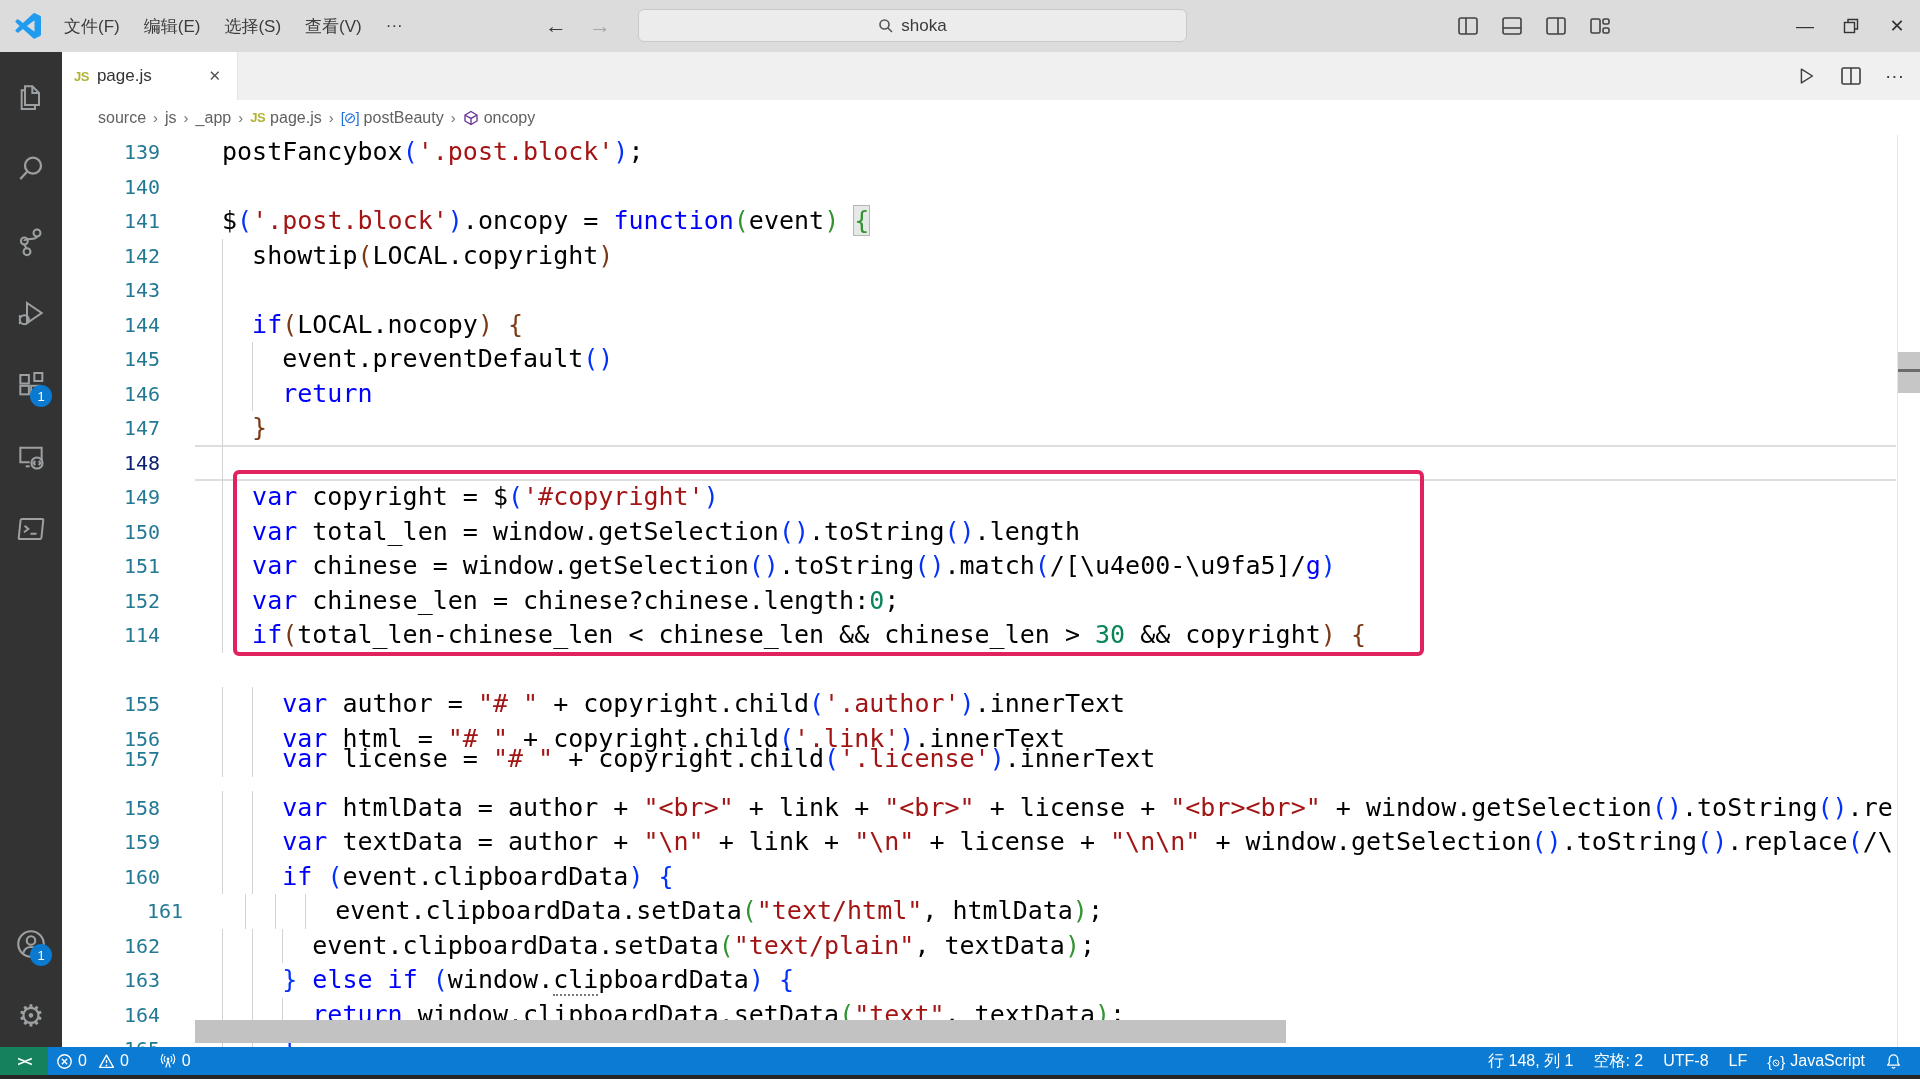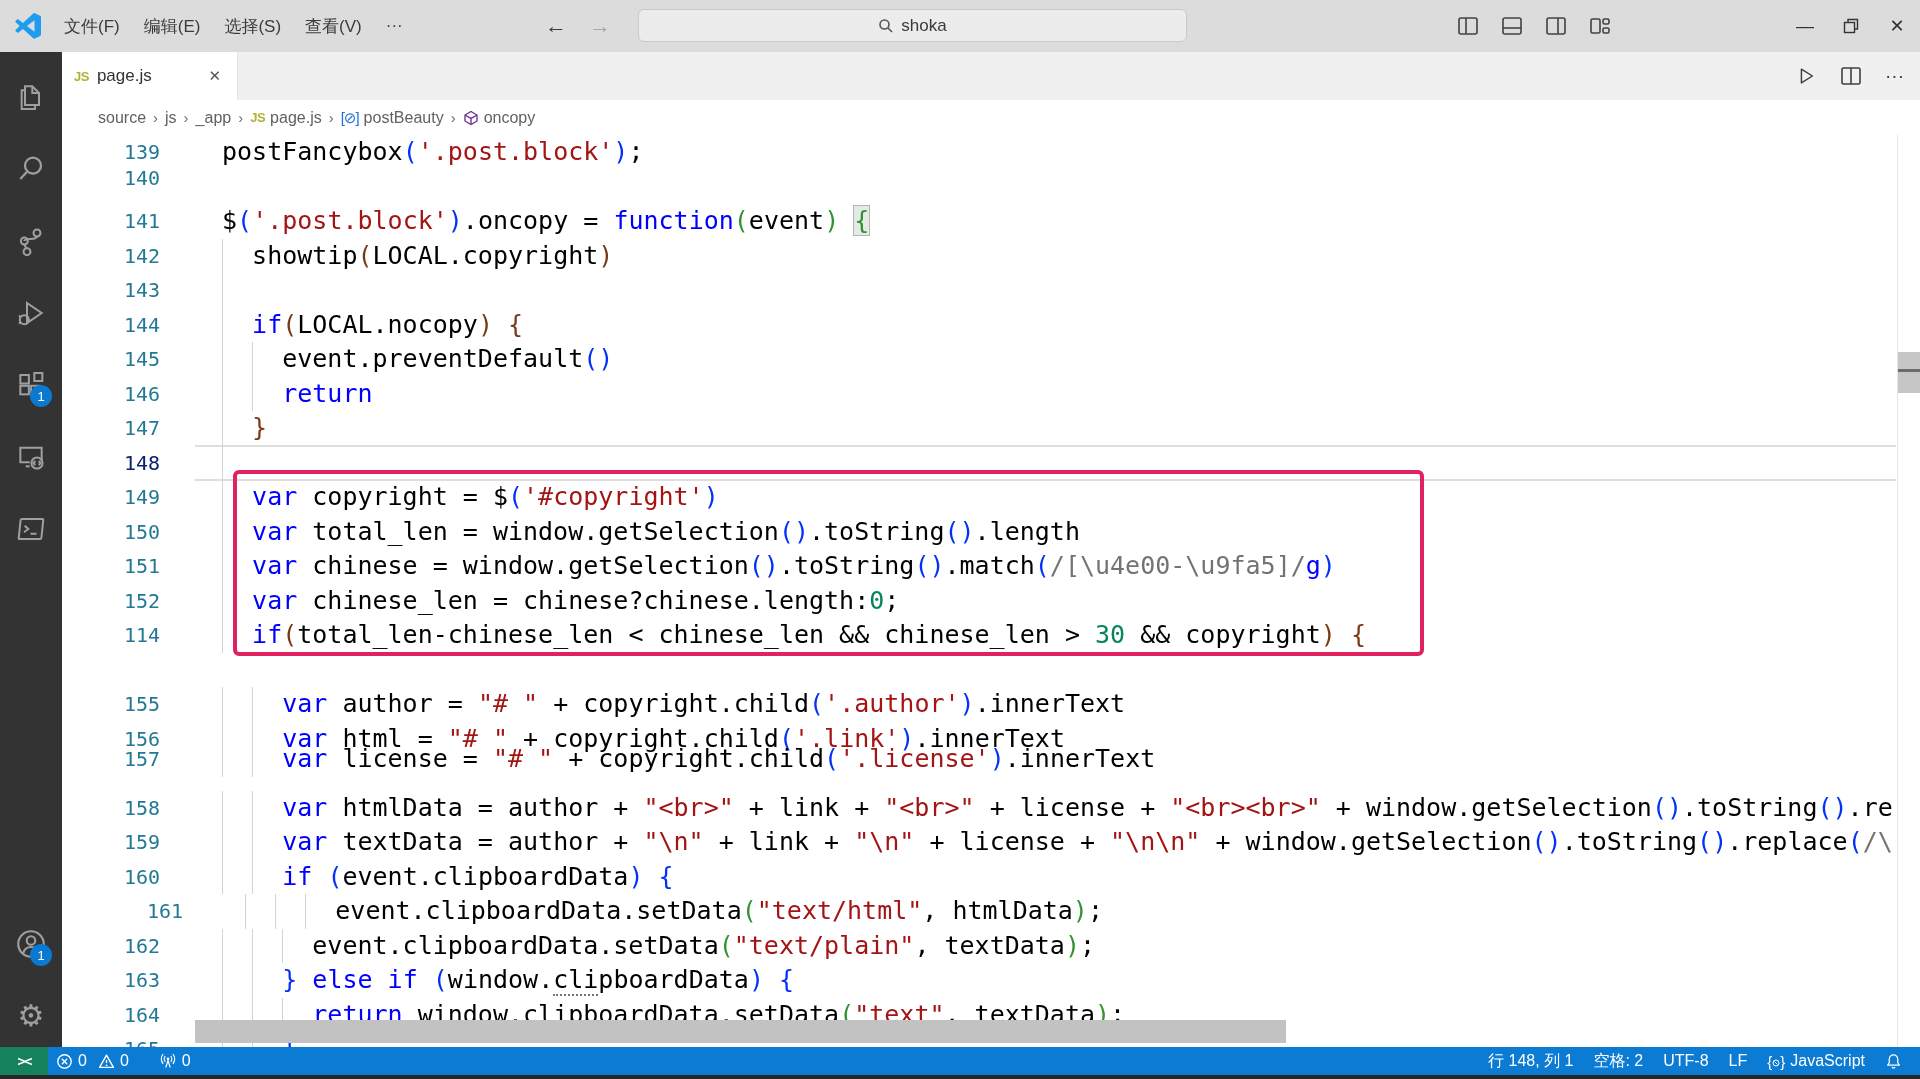--- a/index.html
+++ b/index.html
@@ -48,21 +48,21 @@
   #editor { position:absolute; left:62px; top:135px; width:1858px; height:912px; background:#fff; overflow:hidden; }
   #code-lines { position:absolute; left:0; top:0; right:0; height:100%; }
   .line { position:absolute; left:0; right:0; height:35px;
     font-family:"DejaVu Sans Mono", monospace; font-size:25px; line-height:34.5px; }
   .num { position:absolute; left:0; width:98px; text-align:right; color:#237893; font-size:20px; }
   .num.active { color:#0b216f; }
   .content { position:absolute; left:160px; white-space:pre; color:#000; }
   .guide { position:absolute; top:0; height:34.5px; width:1px; background:#d3d3d3; }
   .tok-k  { color:#0000ff; }
   .tok-s  { color:#a31515; }
-  .tok-rx { color:#737373; }
+  .tok-rx { color:#000000; }
   .tok-n  { color:#098658; }
   .tok-p  { color:#000000; }
   .tok-b1 { color:#0431fa; }
   .tok-b2 { color:#319331; }
   .tok-b3 { color:#7b3814; }
   .tok-box { color:#319331; background:#e6eae6; box-shadow:0 0 0 1px #b5b5b5; }
   .tok-sp { color:#000; border-bottom:2px dotted #777; }
 
   #current-line { position:absolute; left:133px; right:24px; top:310px; height:36px;
     border-top:2px solid #dedede; border-bottom:2px solid #dedede; }
@@ -260,21 +260,21 @@
   </span>
 </div>
 
 <div id="editor">
   <div id="current-line"></div>
   <div id="code-lines">
       <div class="line" style="top: 0px;">
         <span class="num">139</span>
         <span class="content" style="padding-left: 0ch;"><span class="tok-p">postFancybox</span><span class="tok-b1">(</span><span class="tok-s">'.post.block'</span><span class="tok-b1">)</span><span class="tok-p">;</span></span>
       </div>
-      <div class="line" style="top: 26px;">
+      <div class="line" style="top: 35px;">
         <span class="num">140</span>
         <span class="content" style="padding-left: 0ch;"></span>
       </div>
       <div class="line" style="top: 69px;">
         <span class="num">141</span>
         <span class="content" style="padding-left: 0ch;"><span class="tok-p">$</span><span class="tok-b1">(</span><span class="tok-s">'.post.block'</span><span class="tok-b1">)</span><span class="tok-p">.oncopy = </span><span class="tok-k">function</span><span class="tok-b2">(</span><span class="tok-p">event</span><span class="tok-b2">)</span><span class="tok-p"> </span><span class="tok-box">{</span></span>
       </div>
       <div class="line" style="top: 103.5px;">
         <span class="num">142</span>
         <span class="guide" style="left: calc(0ch + 160px);"></span>

